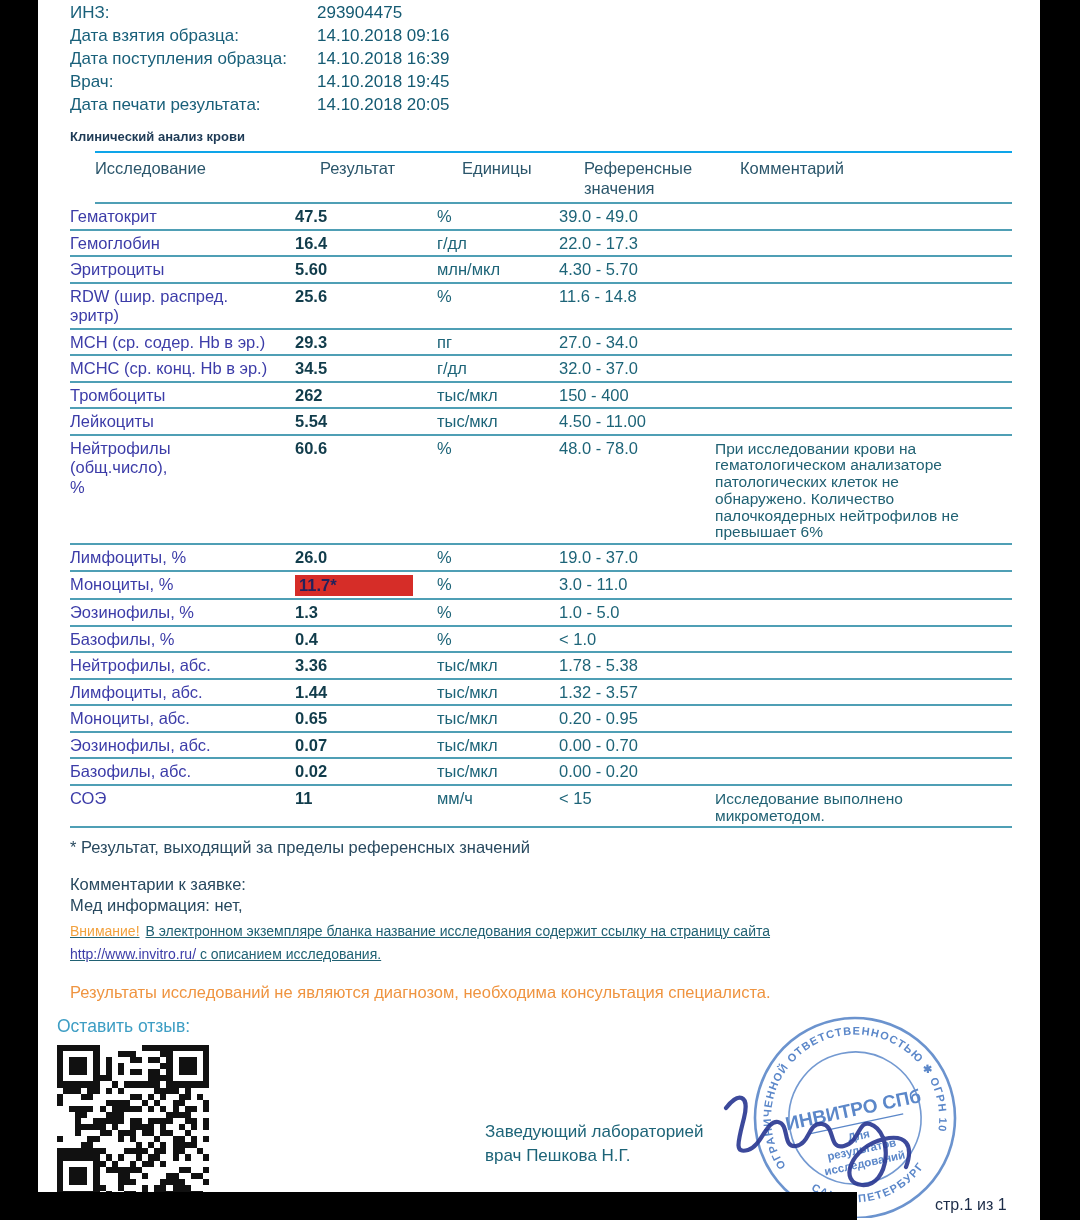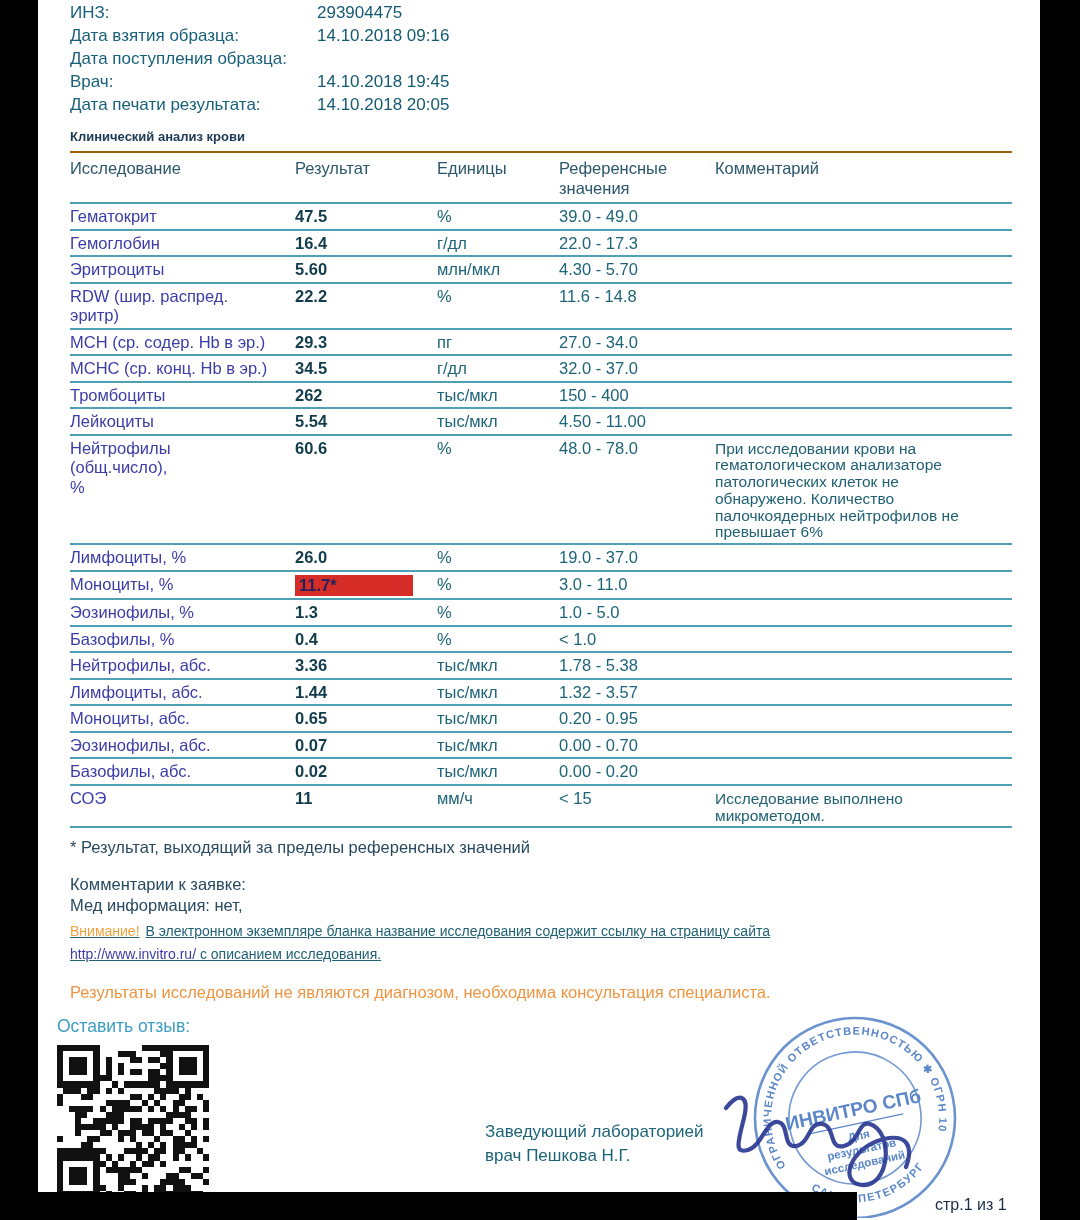--- a/index.html
+++ b/index.html
@@ -25,21 +25,21 @@
   
   .section-title { margin-top:13px; margin-bottom:7px; font-size:13px; font-weight:bold; color:#1d3a55; }
 
   
   .tbl { width:942px; }
   .trow, .thead {
     display:grid;
     grid-template-columns:225px 142px 122px 156px 1fr;
     border-bottom:2px solid #4f9fb5;
   }
-  .thead { border-top:2px solid #a16207; padding:5px 0 4px; color:#2b566b; font-size:16.5px; line-height:20px; }
+  .thead { border-top:2px solid #0ea5e9; padding:5px 0 4px; color:#2b566b; font-size:16.5px; line-height:20px;margin-left:25px; }
   .thead .hcell { padding-right:14px; }
   .trow { padding:3px 0 2px; }
   .cell { font-size:16.5px; line-height:19.5px; }
   .c-name { color:#3c3ca8; white-space:pre-line; padding-right:26px; }
   .c-result { color:#113c4b; font-weight:bold; }
   .c-units { color:#1d6478; }
   .c-ref { color:#1d6478; }
   .c-comment { color:#206173; font-size:15.5px; line-height:16.8px; white-space:pre-line; padding-top:2px; padding-right:4px; }
   .flag {
     display:inline-block; min-width:118px;
@@ -79,20 +79,21 @@
       <div class="hf-row">
         <span>ИНЗ:</span>
         <span class="val">293904475</span>
       </div>
       <div class="hf-row">
         <span>Дата взятия образца:</span>
         <span class="val">14.10.2018 09:16</span>
       </div>
       <div class="hf-row">
         <span>Дата поступления образца:</span>
+        <span class="val">14.10.2018 16:39</span>
       </div>
       <div class="hf-row">
         <span>Врач:</span>
         <span class="val">14.10.2018 19:45</span>
       </div>
       <div class="hf-row">
         <span>Дата печати результата:</span>
         <span class="val">14.10.2018 20:05</span>
       </div>
     </div>
@@ -125,21 +126,21 @@
           <div class="trow">
             <span class="cell c-name">Эритроциты</span>
             <span class="cell c-result">5.60</span>
             <span class="cell c-units">млн/мкл</span>
             <span class="cell c-ref">4.30 - 5.70</span>
             <span class="cell c-comment"></span>
           </div>
           <div class="trow">
             <span class="cell c-name">RDW (шир. распред.
 эритр)</span>
-            <span class="cell c-result">22.2</span>
+            <span class="cell c-result">25.6</span>
             <span class="cell c-units">%</span>
             <span class="cell c-ref">11.6 - 14.8</span>
             <span class="cell c-comment"></span>
           </div>
           <div class="trow">
             <span class="cell c-name">MCH (ср. содер. Hb в эр.)</span>
             <span class="cell c-result">29.3</span>
             <span class="cell c-units">пг</span>
             <span class="cell c-ref">27.0 - 34.0</span>
             <span class="cell c-comment"></span>

